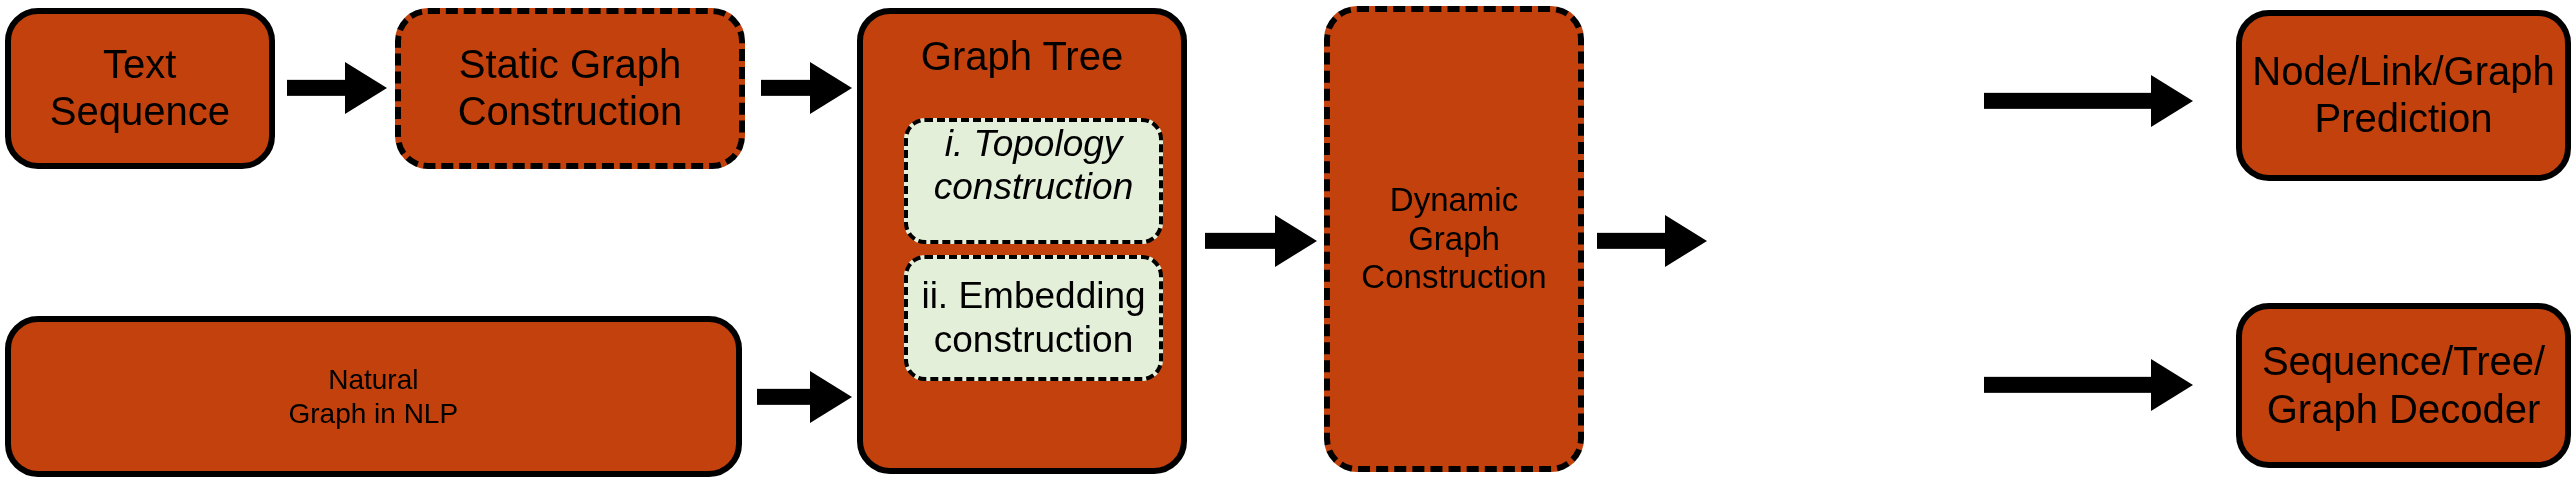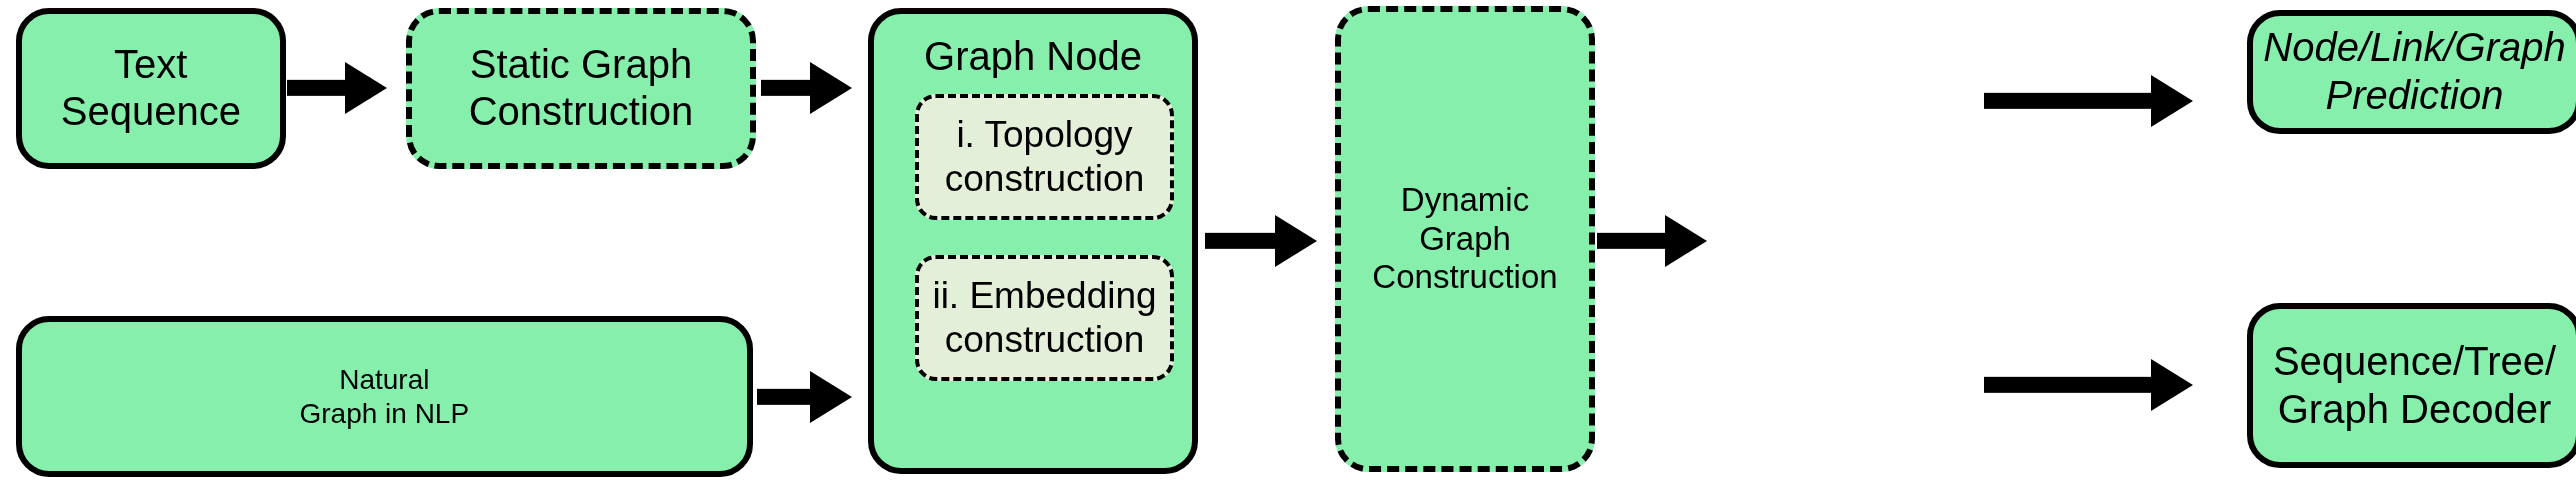--- a/index.html
+++ b/index.html
@@ -13,29 +13,28 @@
   #canvas {
     position: relative;
     width: 2576px;
     height: 481px;
     background: #ffffff;
     overflow: hidden;
   }
   .node {
     position: absolute;
     box-sizing: border-box;
-    background: #86efac;
+    background: #c2410c;
     display: flex;
     align-items: center;
     justify-content: center;
     text-align: center;
     color: #000000;
     line-height: 1.18;
     white-space: pre-line;
-    margin-left: 11px;
   }
   .solid {
     border: 6.7px solid #000000;
     border-radius: 33px;
   }
   .dashed {
     border: 6.7px dashed #000000;
     border-radius: 33px;
   }
   .dotted-inner {
@@ -52,37 +51,37 @@
   }
 
   
   #n-text-sequence      { left: 4.8px;    top: 7.7px;   width: 270px;  height: 161px; font-size: 40px; }
   #n-static-graph       { left: 395px;  top: 7.7px;   width: 350px;  height: 161px; font-size: 40px; }
   #n-graph-data         { left: 857px;  top: 7.7px;   width: 330px;  height: 466px; font-size: 40px;
                           align-items: flex-start; justify-content: center; display: block; padding-top: 17px; }
   #n-dynamic-graph      { left: 1324px; top: 6px;   width: 260px;  height: 466px; font-size: 33px; }
   #n-node-embedding     { left: 1712px; top: 17px;  width: 251px;  height: 458px; font-size: 40px; }
   #n-mechanisms         { left: 1976px; top: 146px; width: 237px;  height: 213px; font-size: 27px; }
-  #n-prediction         { left: 2236px; top: 9.6px;  width: 335px;  height: 124px; font-size: 40px; font-style: italic; }
+  #n-prediction         { left: 2236px; top: 9.6px;  width: 335px;  height: 171px; font-size: 40px; }
   #n-decoder            { left: 2236px; top: 303px; width: 335px;  height: 165px; font-size: 40px; }
   #n-natural-graph      { left: 4.8px;    top: 316px; width: 737px;  height: 161px; font-size: 28px; }
 
   
   #gd-title {
     position: absolute;
     left: 0; top: 19px; width: 100%;
     text-align: center;
     font-size: 40px;
     color: #000;
   }
   #gd-topology {
     position: absolute;
-    left: 41px; top: 80px; width: 251px; height: 118px;
-    display: flex; align-items: center; justify-content: center;
-    text-align: center; font-size: 37px; white-space: pre-line;
+    left: 41px; top: 104px; width: 251px; height: 118px;
+    display: flex; align-items: flex-start; justify-content: center;
+    text-align: center; font-size: 37px; white-space: pre-line; font-style: italic;
   }
   #gd-embedding {
     position: absolute;
     left: 41px; top: 241px; width: 251px; height: 118px;
     display: flex; align-items: center; justify-content: center;
     text-align: center; font-size: 37px; white-space: pre-line;
   }
 
   
   .arrow {
@@ -144,21 +143,21 @@
     <span class="label">Natural
 Graph in NLP</span>
   </div>
 
   <div class="arrow" id="a-natural-to-gd">
     <div class="shaft" style="width:59px;"></div>
     <div class="head" style="left:53px;"></div>
   </div>
 
   <div class="node solid" id="n-graph-data">
-    <div id="gd-title">Graph Node</div>
+    <div id="gd-title">Graph Tree</div>
     <div class="dotted-inner" id="gd-topology">
       <span class="label">i. Topology
 construction</span>
     </div>
     <div class="dotted-inner" id="gd-embedding">
       <span class="label">ii. Embedding
 construction</span>
     </div>
   </div>
 

